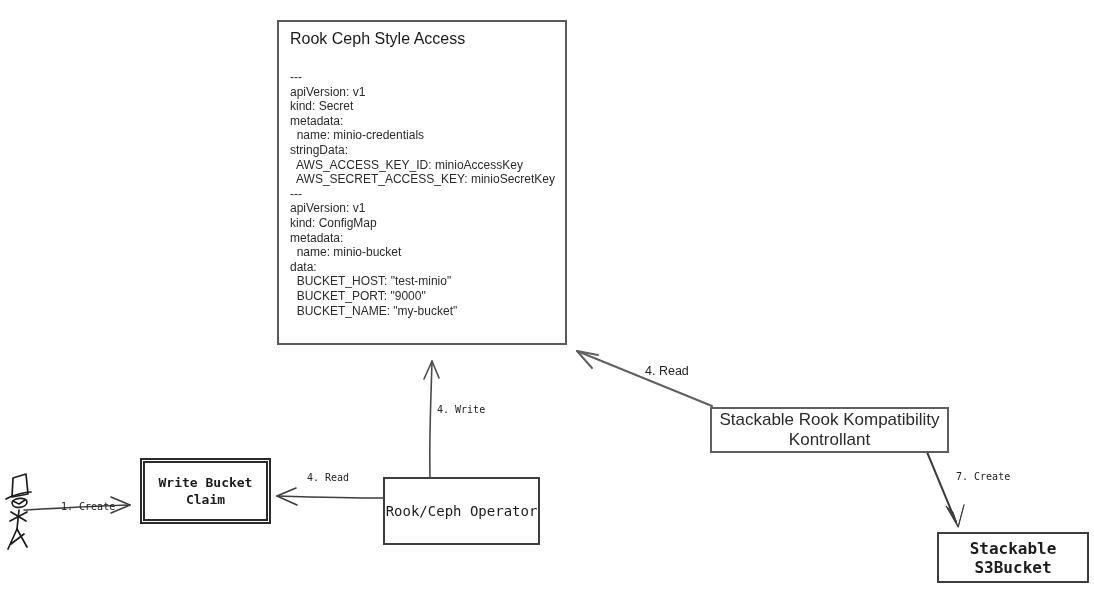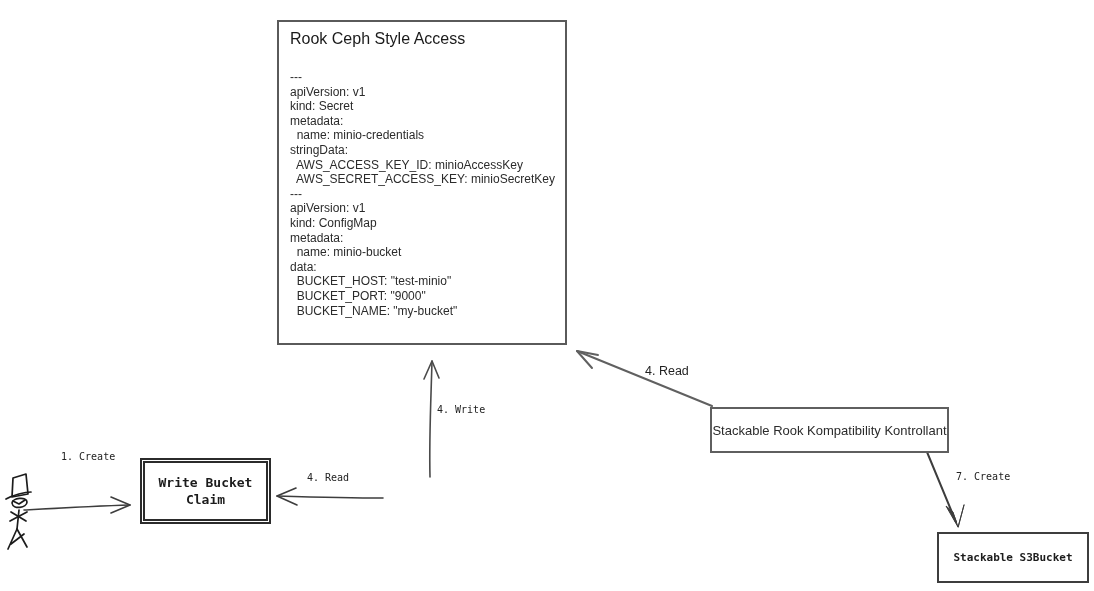--- a/index.html
+++ b/index.html
@@ -68,31 +68,32 @@
     left: 383px; top: 477px;
     width: 157px; height: 68px;
     border: 2px solid #3d3d3d;
     font-size: 14px;
     color: #1c1c1c;
   }
   .kontrollant {
     left: 710px; top: 407px;
     width: 239px; height: 46px;
     border: 2px solid #5f5f5f;
-    font-size: 13px;
+    font-size: 17px;
     color: #2b2b2b;
     font-family: "Liberation Sans", sans-serif;
   }
   .s3bucket {
     left: 937px; top: 532px;
     width: 152px; height: 51px;
     border: 2px solid #3d3d3d;
-    font-size: 11px;
+    font-size: 16px;
     font-weight: 600;
     color: #1c1c1c;
+    justify-content: flex-end;
   }
   .arrow-label {
     position: absolute;
     font-size: 10px;
     color: #222222;
     white-space: nowrap;
   }
   .arrow-label.sans {
     font-family: "Liberation Sans", sans-serif;
     font-size: 12.5px;
@@ -161,28 +162,31 @@
   BUCKET_HOST: "test-minio"
   BUCKET_PORT: "9000"
   BUCKET_NAME: "my-bucket"</div>
   </div>
 
   <div class="node obc mono">
     <span>Write Bucket
 Claim</span>
   </div>
 
+  <div class="node operator mono">
+    <span>Rook/Ceph Operator</span>
+  </div>
 
   <div class="node kontrollant">
     <span>Stackable Rook Kompatibility Kontrollant</span>
   </div>
 
   <div class="node s3bucket mono">
     <span>Stackable S3Bucket</span>
   </div>
 
-  <div class="arrow-label mono" style="left:61px; top:451px;">1. Create</div>
+  <div class="arrow-label mono" style="left:61px; top:501px;">1. Create</div>
   <div class="arrow-label mono" style="left:307px; top:472px;">4. Read</div>
   <div class="arrow-label mono" style="left:437px; top:404px;">4. Write</div>
   <div class="arrow-label sans" style="left:645px; top:364px;">4. Read</div>
   <div class="arrow-label mono" style="left:956px; top:471px;">7. Create</div>
 
 </div>
 
 </body></html>

